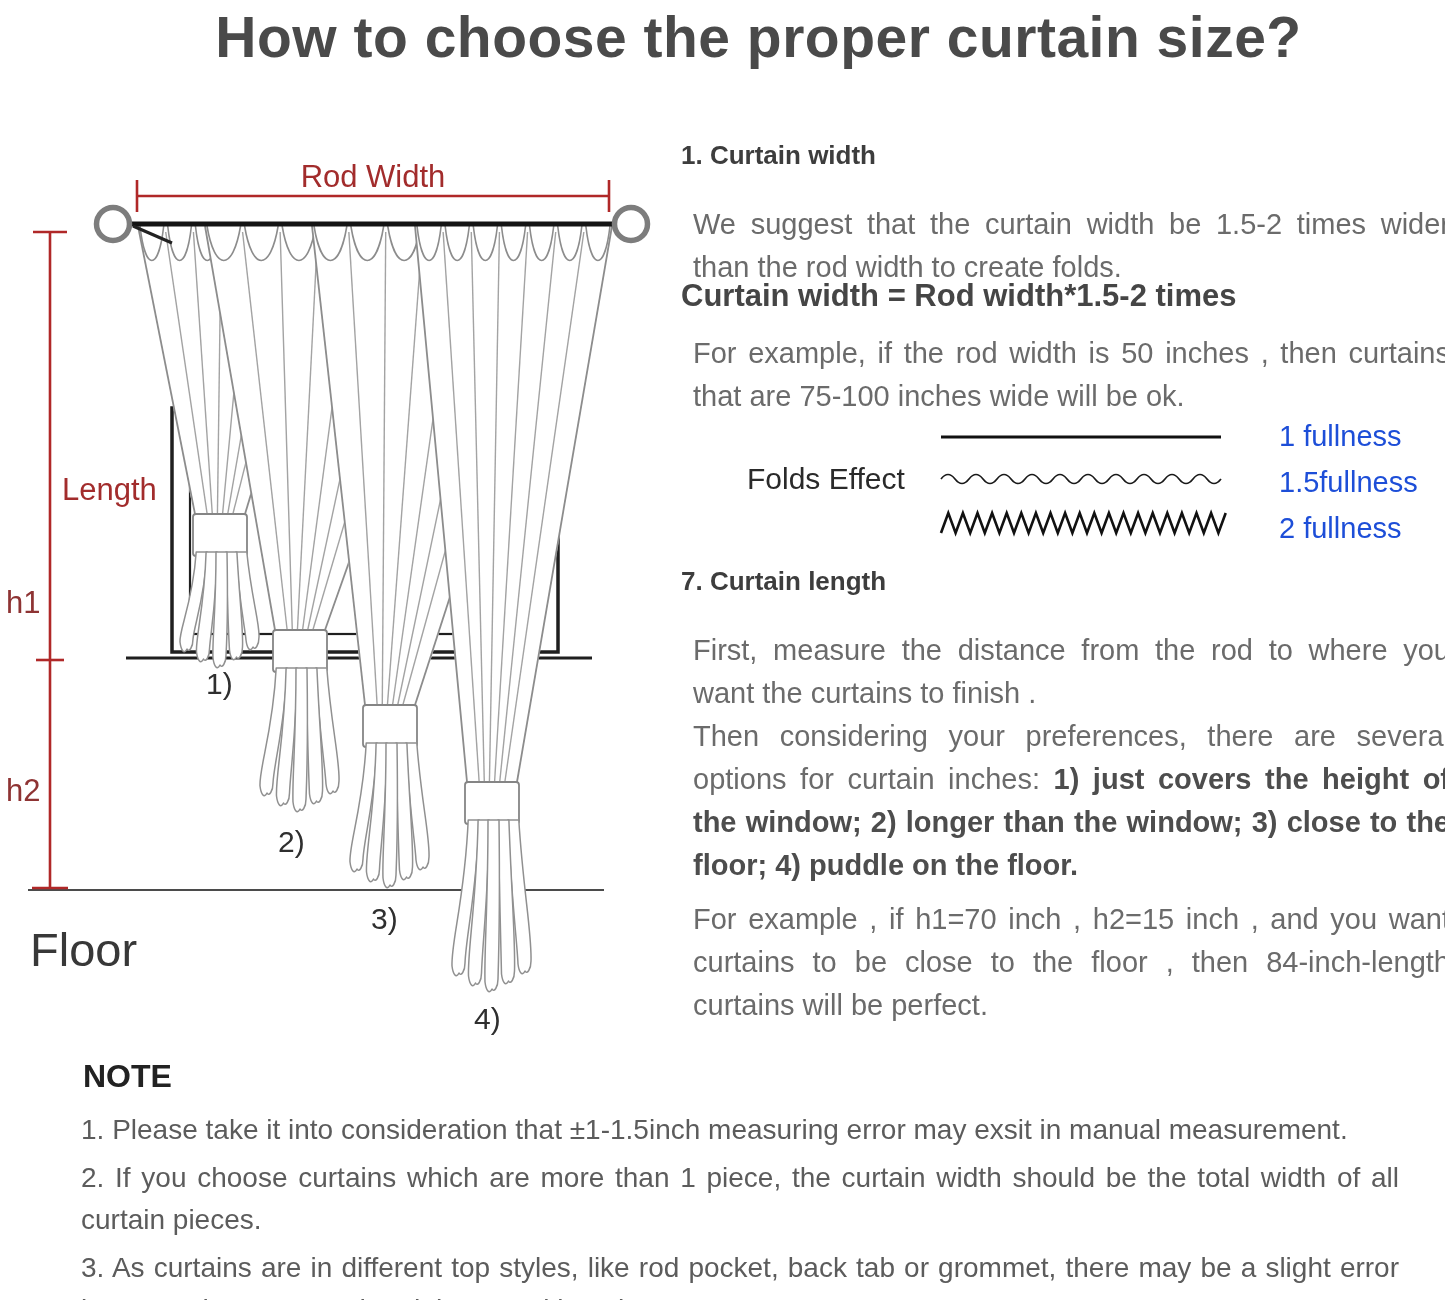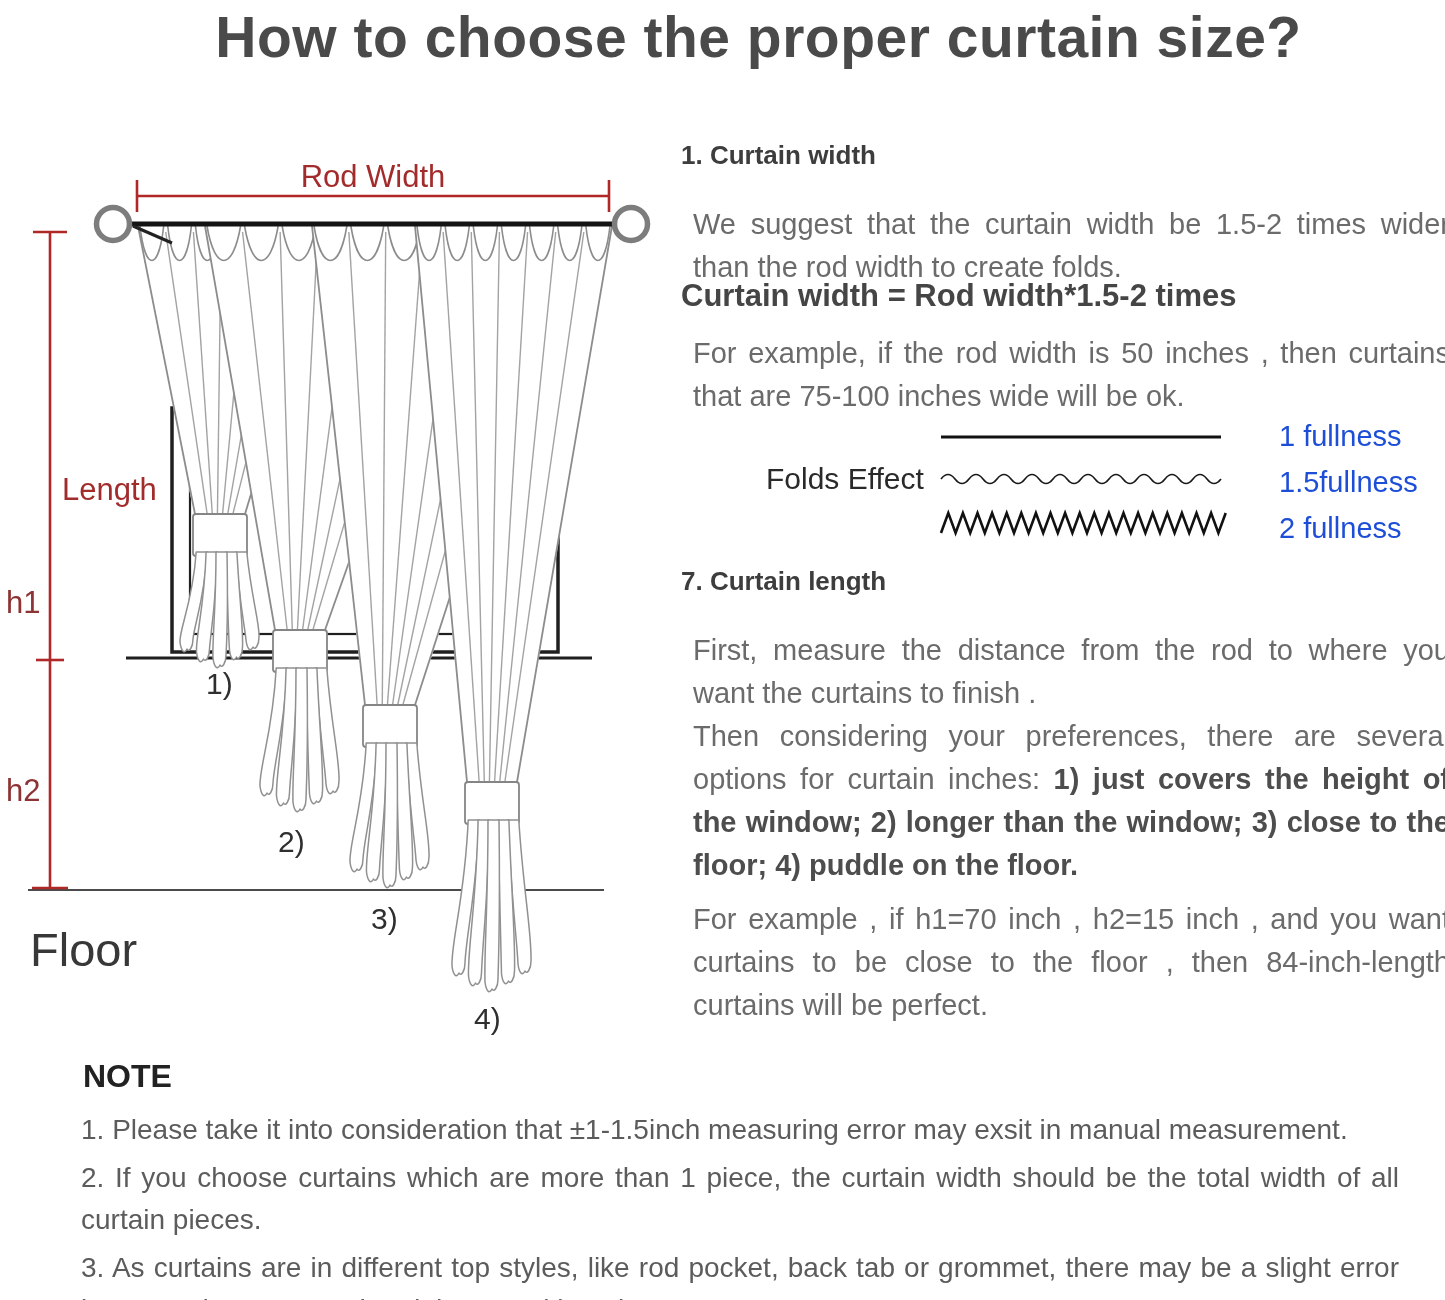--- a/index.html
+++ b/index.html
@@ -30,21 +30,21 @@
   .sec-h { font-size:26px; font-weight:700; color:#3d3d3d; }
   .body-p {
     font-size:29px; line-height:43px; color:#6b6b6b;
     text-align:justify; text-align-last:left; margin:12px;
   }
   .formula { font-size:31px; font-weight:700; color:#454545; }
   .opts-bold { font-weight:700; color:#4d4d4d; }
 
   
   #folds { left:681px; top:406px; width:757px; height:150px; }
-  .folds-label { left:66px; top:56px; font-size:30px; color:#2a2a2a;margin-left:19px; }
+  .folds-label { left:66px; top:56px; font-size:30px; color:#2a2a2a; }
   .fold-line { left:258px; width:290px; }
   .fold-name { left:570px; font-size:29px; color:#1d4ed8;margin-left:28px; }
 
   
   #note { left:75px; top:1044px; width:1330px; }
   .note-h { font-size:32px; font-weight:700; color:#222; margin:14px 0 14px 8px; }
   .note-p {
     font-size:28px; line-height:42px; color:#5c5c5c;
     text-align:justify; text-align-last:left; margin:6px;
   }

